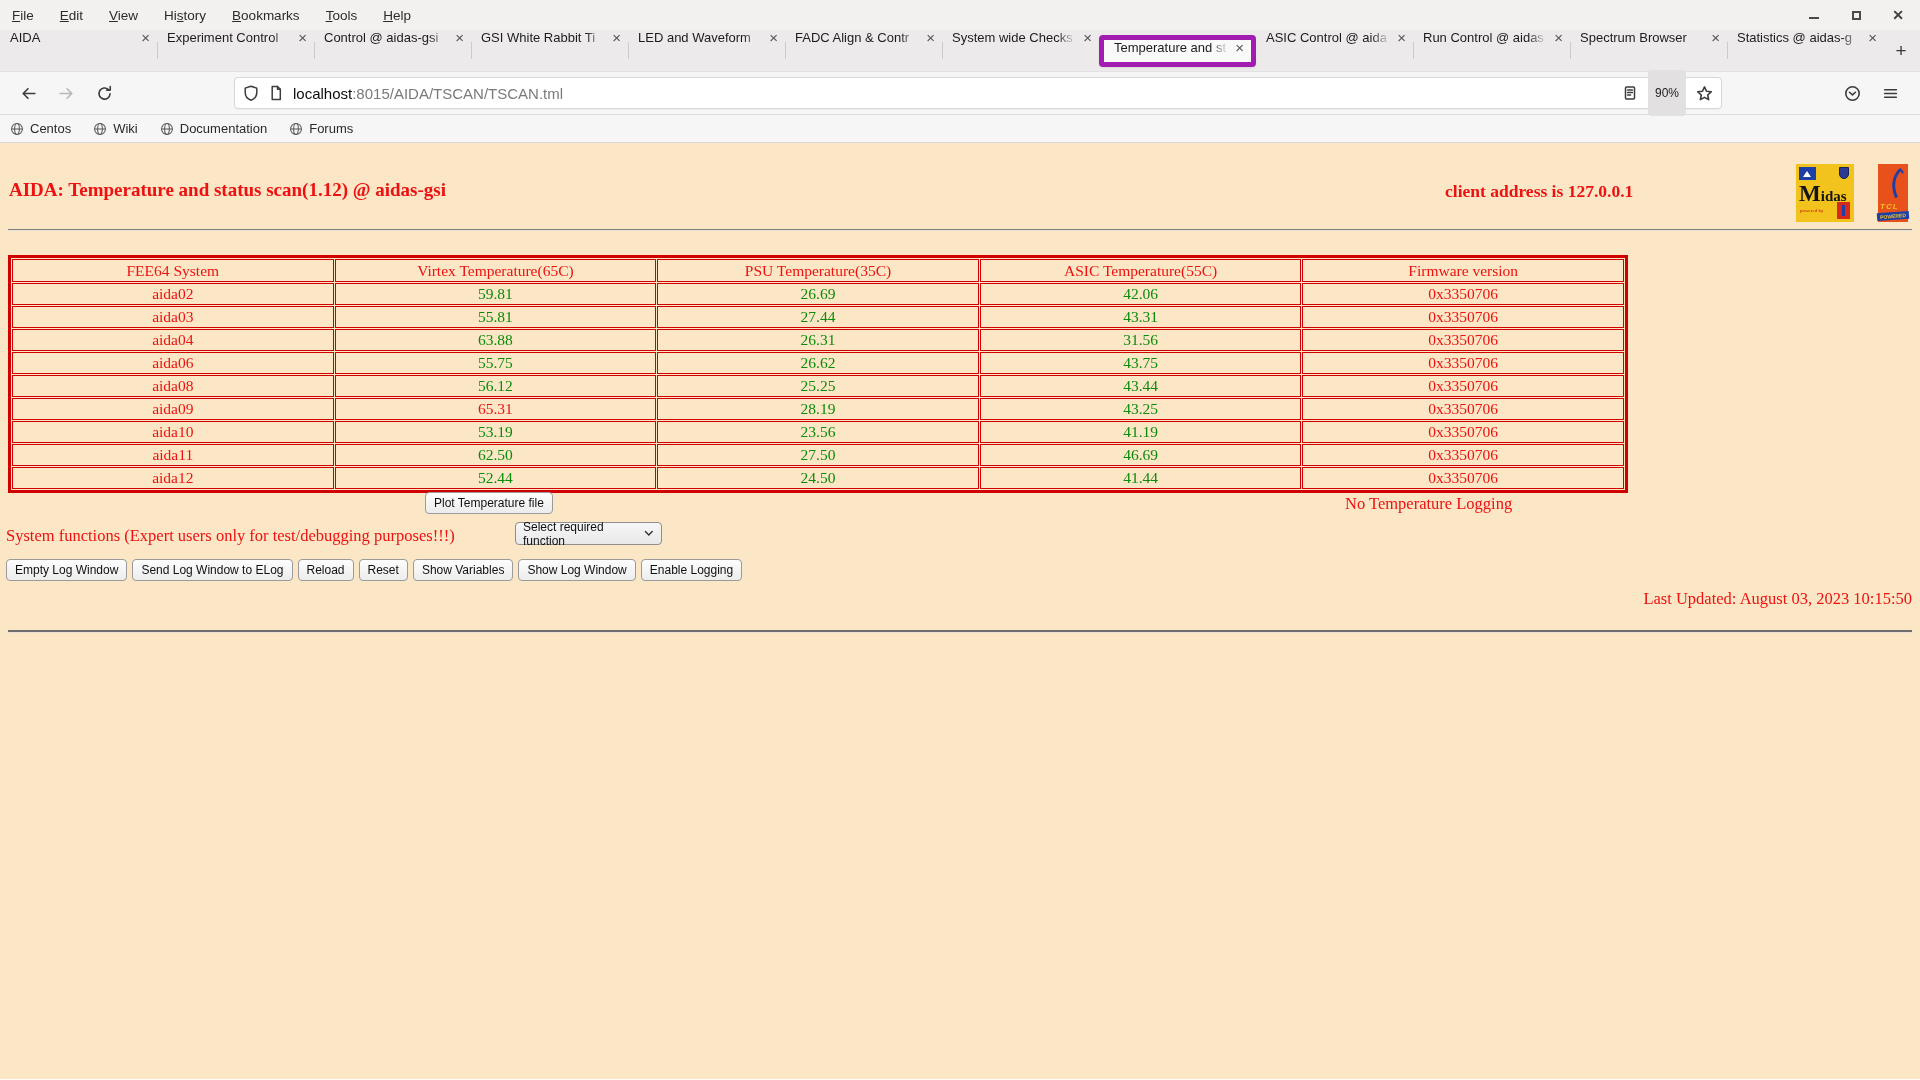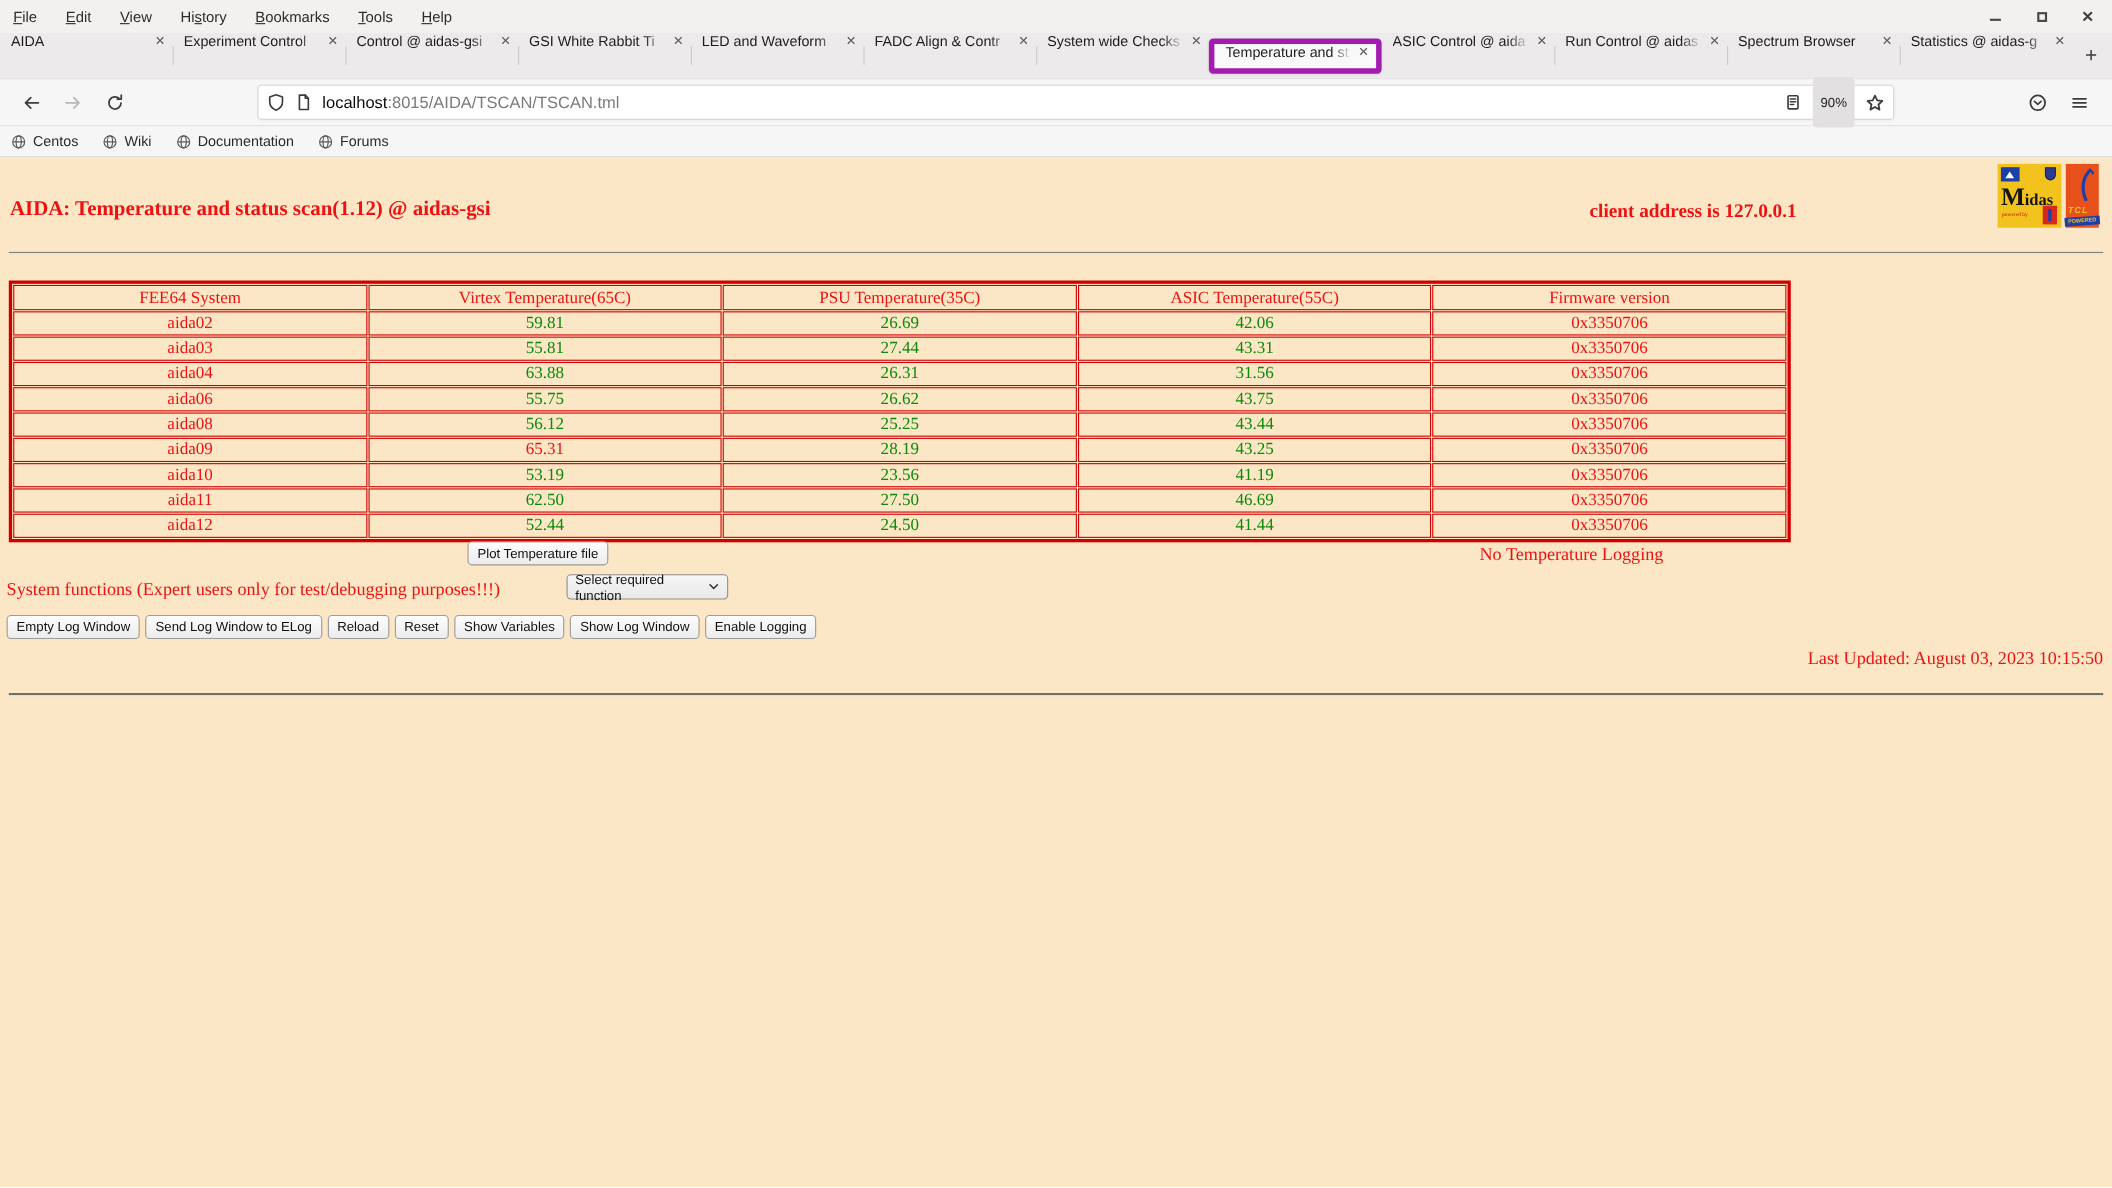--- a/index.html
+++ b/index.html
@@ -56,21 +56,21 @@
   .bookmarks-items { display: flex; align-items: center; gap: 22px; }
   .bookmark { display: inline-flex; align-items: center; gap: 6px; font-size: 13px; color: #2a2a2a; }
 
   
   .content { position: relative; height: 936px; background: var(--page-bg, #fbe7c5);
              font-family: "Liberation Serif", serif; }
   .page-title { position: absolute; left: 9px; top: 36px; font-size: 19px; font-weight: bold;
                 color: var(--red, #ee1111); }
   .client-address { position: absolute; left: 1445px; top: 38px; font-size: 17.5px; font-weight: bold;
                     color: var(--red, #ee1111); }
-  .logos { position: absolute; right: 12px; top: 6px; display: flex; gap: 4px; }
+  .logos { position: absolute; right: 12px; top: 21px; display: flex; gap: 24px; }
 
   .midas-logo { width: 58px; height: 58px; background: #f2c31d; position: relative;
                 font-family: "Liberation Serif", serif; }
   .m-tri { position: absolute; left: 3px; top: 3px; width: 17px; height: 13px; background: #1d3fa8; }
   .m-tri::after { content: ''; position: absolute; left: 4px; top: 4px; border-left: 4px solid transparent;
                   border-right: 4px solid transparent; border-bottom: 6px solid #fff; }
   .m-shield { position: absolute; right: 5px; top: 3px; width: 10px; height: 12px;
               background: #2b3990; border-radius: 0 0 5px 5px; border: 1px solid #11215e; }
   .m-text { position: absolute; left: 3px; top: 17px; font-weight: bold; font-size: 15px; color: #151515; }
   .m-text::first-letter { font-size: 23px; }

